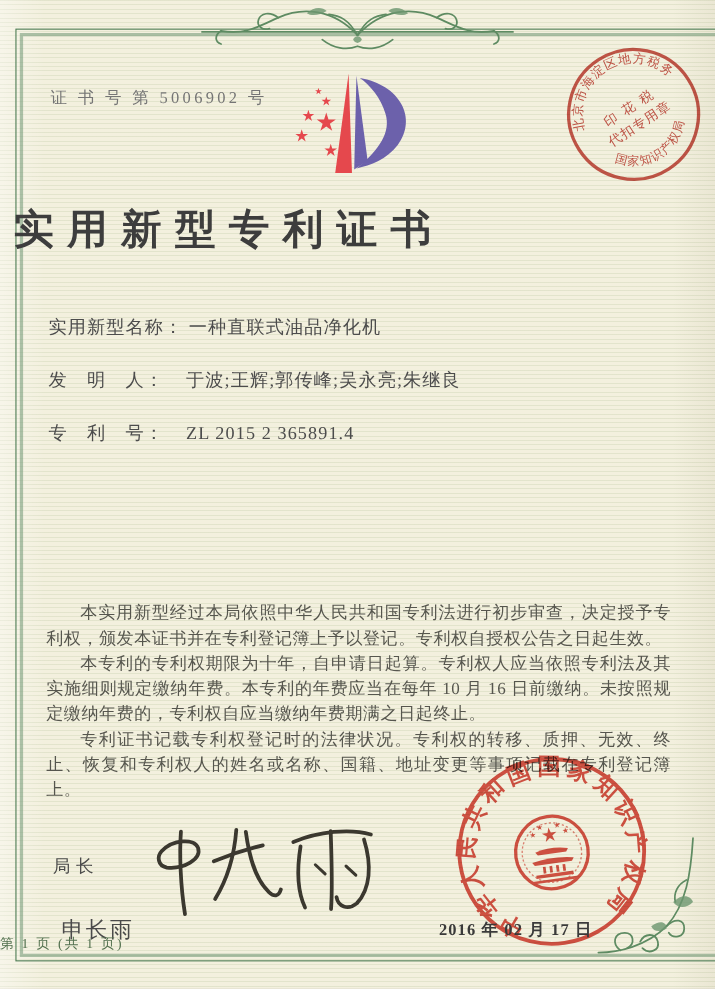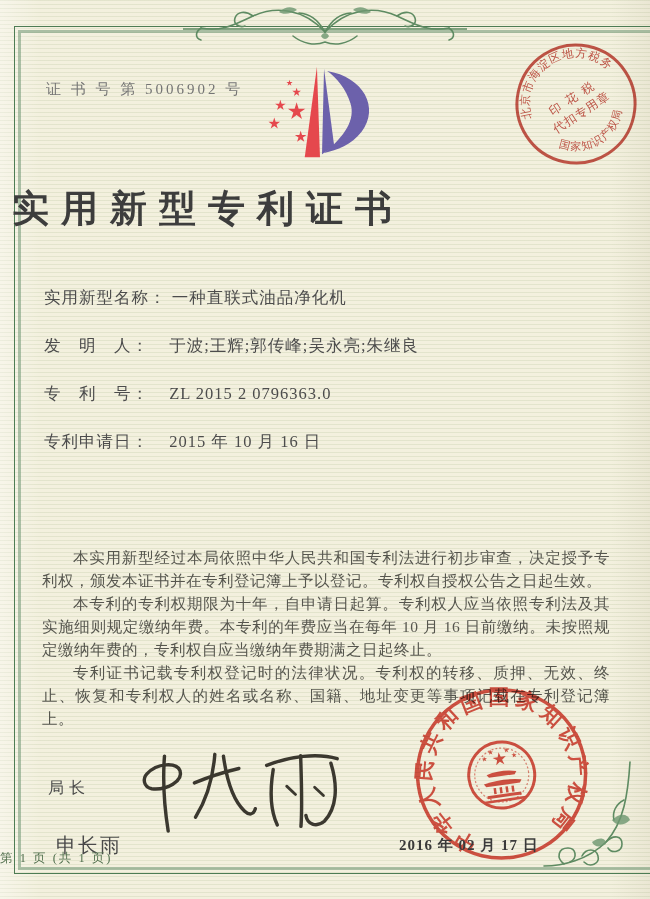--- a/index.html
+++ b/index.html
@@ -115,25 +115,21 @@
     <div class="field-row">
       <span class="f-label">实用新型名称：</span>
       <span class="f-value">一种直联式油品净化机</span>
     </div>
     <div class="field-row">
       <span class="f-label">发　明　人：</span>
       <span class="f-value">于波;王辉;郭传峰;吴永亮;朱继良</span>
     </div>
     <div class="field-row">
       <span class="f-label">专　利　号：</span>
-      <span class="f-value">ZL 2015 2 0796363.0</span>
-    </div>
-    <div class="field-row">
-      <span class="f-label">专利申请日：</span>
-      <span class="f-value">2015 年 10 月 16 日</span>
+      <span class="f-value">ZL 2015 2 365891.4</span>
     </div>
   </div>
 
   <div class="paragraphs">
     <p>本实用新型经过本局依照中华人民共和国专利法进行初步审查，决定授予专利权，颁发本证书并在专利登记簿上予以登记。专利权自授权公告之日起生效。</p>
     <p>本专利的专利权期限为十年，自申请日起算。专利权人应当依照专利法及其实施细则规定缴纳年费。本专利的年费应当在每年 10 月 16 日前缴纳。未按照规定缴纳年费的，专利权自应当缴纳年费期满之日起终止。</p>
     <p>专利证书记载专利权登记时的法律状况。专利权的转移、质押、无效、终止、恢复和专利权人的姓名或名称、国籍、地址变更等事项记载在专利登记簿上。</p>
   </div>
 
   <svg class="svg-abs stamp" style="left:395px;top:682px;z-index:5;" width="215" height="190" viewBox="-107 -95 215 190">

